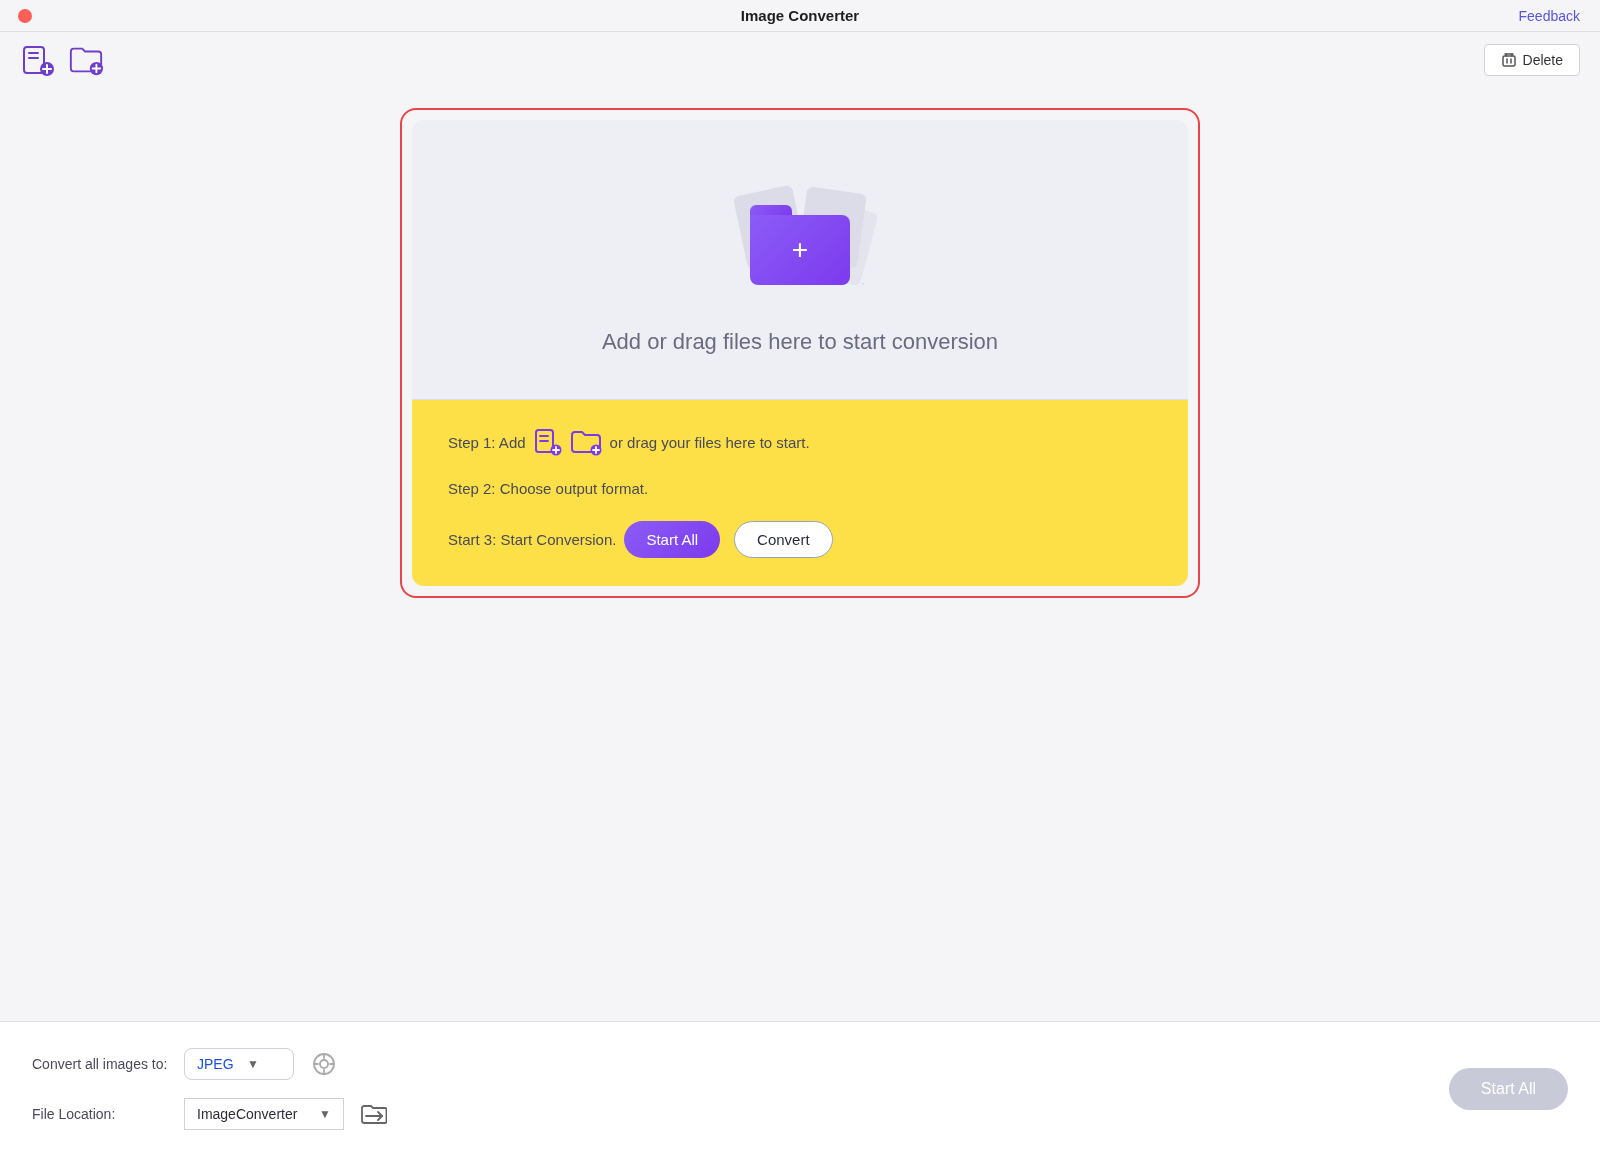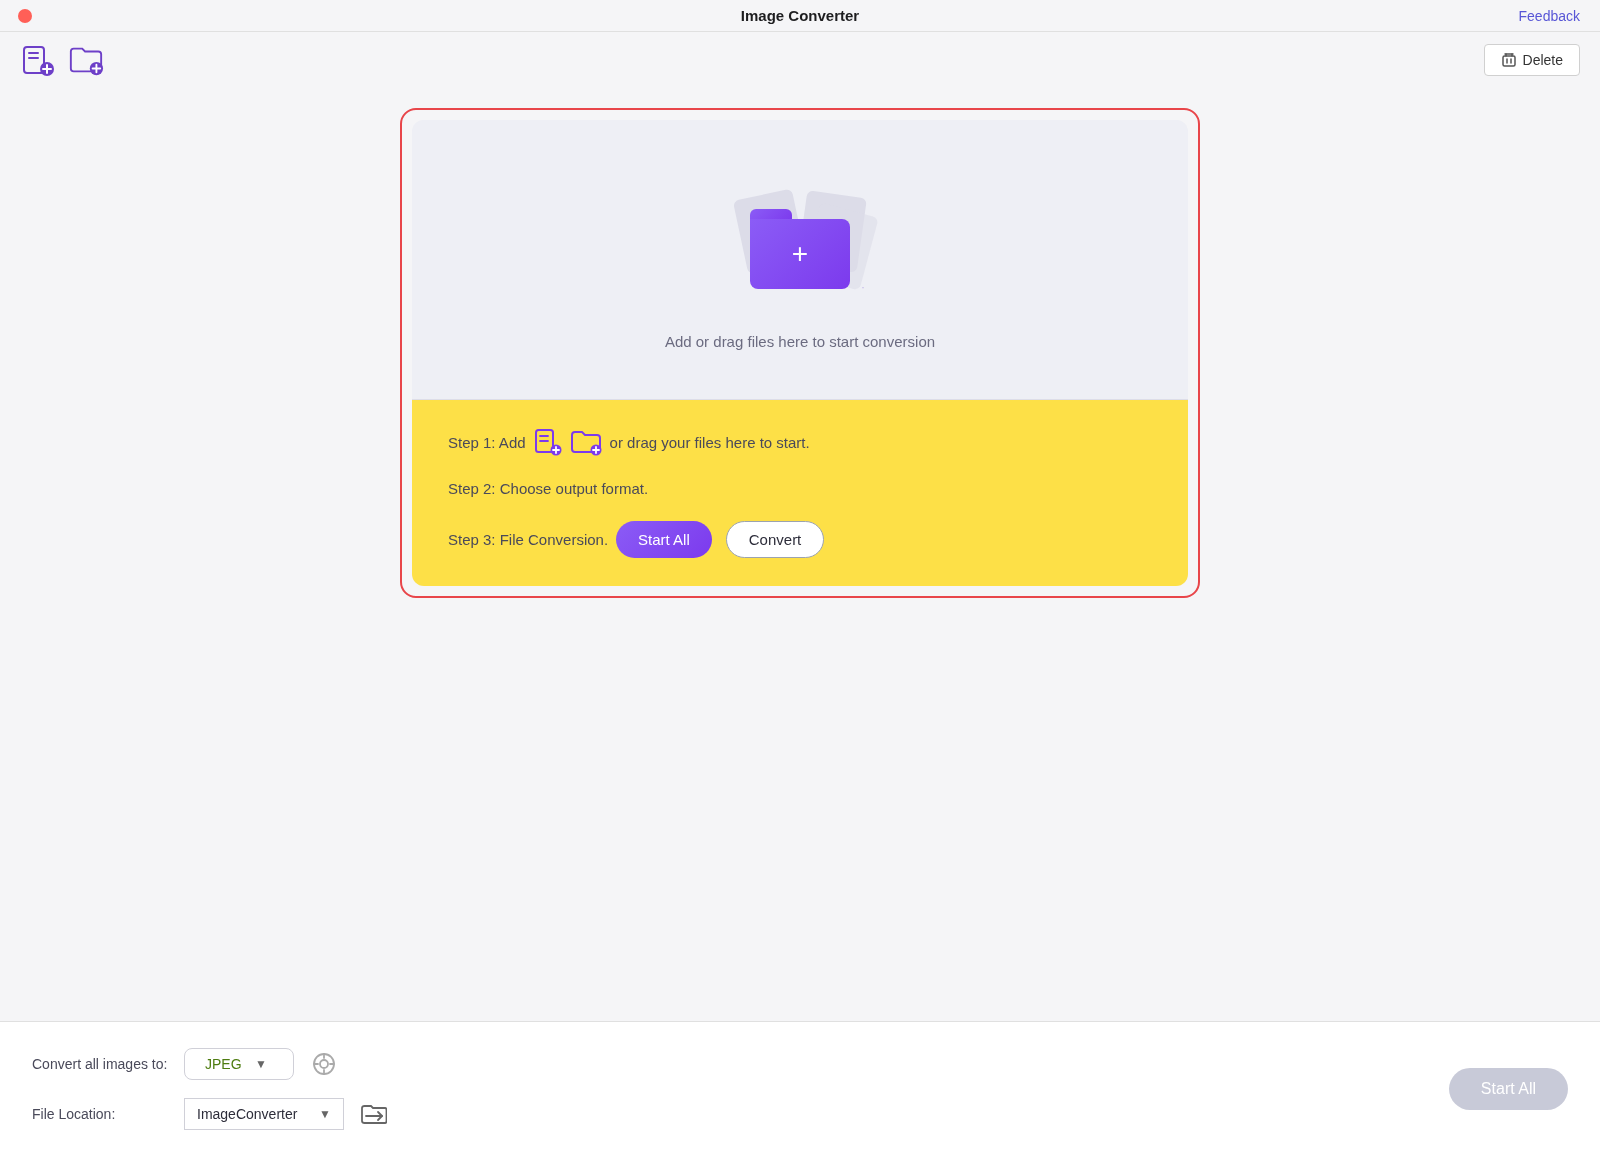--- a/index.html
+++ b/index.html
@@ -205,21 +205,21 @@
     .sparkle {
       position: absolute;
       color: #c4b8e8;
       font-size: 18px;
     }
     .sparkle-1 { left: 30px; top: 50px; }
     .sparkle-2 { right: 15px; bottom: 15px; font-size: 12px; }
     .sparkle-3 { right: 35px; top: 40px; font-size: 10px; }
 
     .upload-text {
-      font-size: 15px;
+      font-size: 22px;
       color: #6b6b80;
       text-align: center;
     }
 
     
     .steps-area {
       background: #fde047;
       padding: 28px 36px;
       display: flex;
       flex-direction: column;
@@ -306,26 +306,25 @@
       font-size: 14px;
       color: #2d2d3a;
       cursor: pointer;
       min-width: 110px;
     }
 
     .format-select select {
       border: none;
       background: transparent;
       font-size: 14px;
-      color: #4d7c0f;
+      color: #1d4ed8;
       outline: none;
       cursor: pointer;
       appearance: none;
       padding-right: 4px;
-      margin-left: 8px;
     }
 
     .location-select {
       display: flex;
       align-items: center;
       gap: 4px;
       background: white;
       border: 1.5px solid #d0d0d8;
       border-radius: 0;
       padding: 7px 12px;
@@ -466,21 +465,21 @@
             </svg>
           </span>
           <span>or drag your files here to start.</span>
         </div>
 
         <div class="step-row">
           <span>Step 2: Choose output format.</span>
         </div>
 
         <div class="step-row">
-          <span>Step 3: File Conversion.</span>
+          <span>Start 3: Start Conversion.</span>
           <button class="start-all-btn">
             <span>Start  All</span>
           </button>
           <button class="convert-btn">
             <span>Convert</span>
           </button>
         </div>
       </div>
 
     </div>

